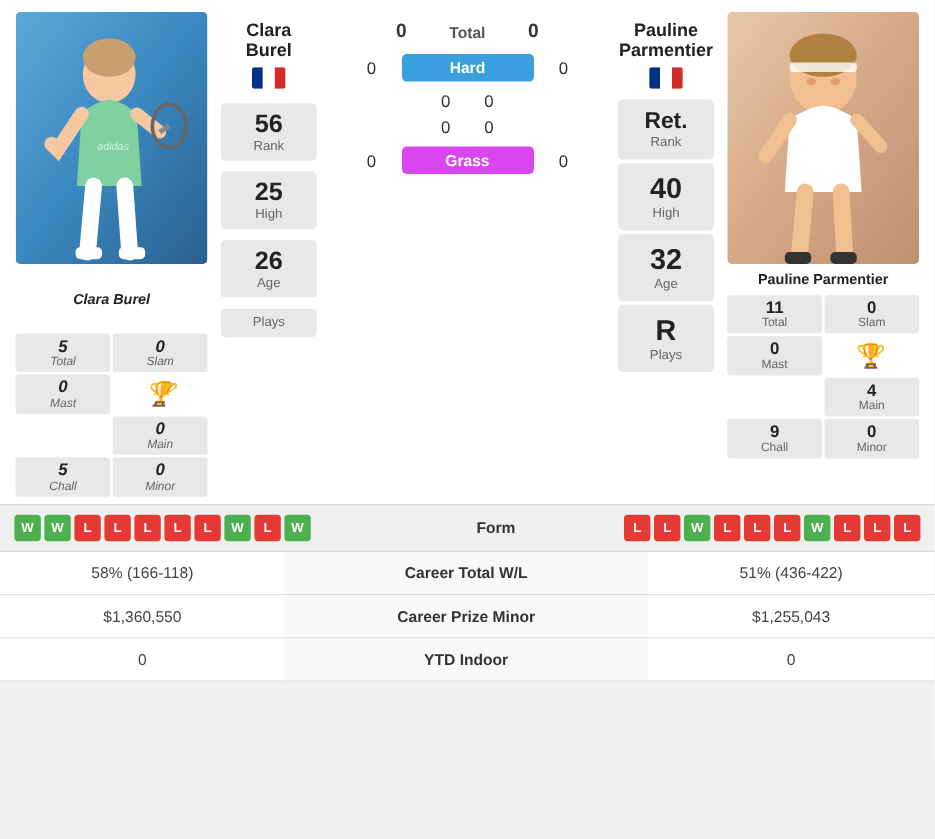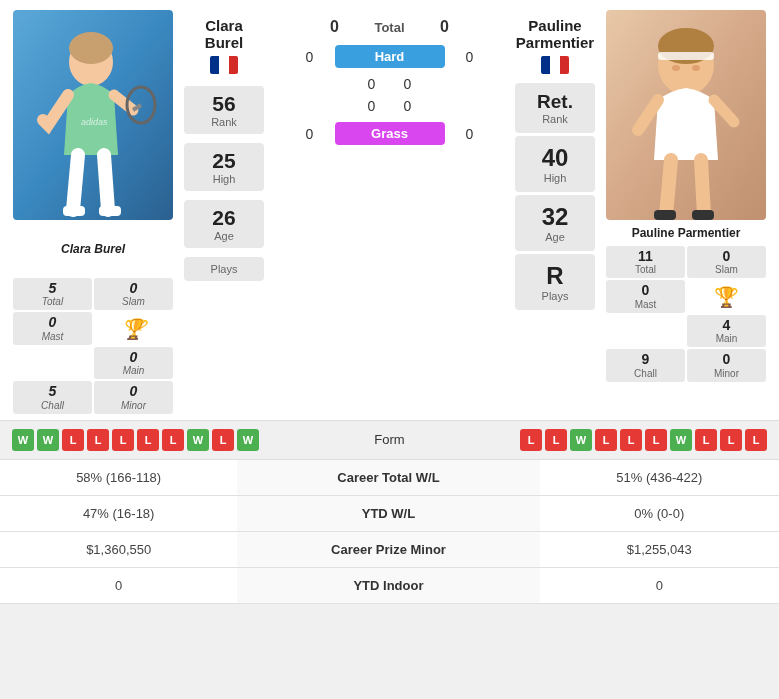--- a/index.html
+++ b/index.html
@@ -425,46 +425,41 @@
         <div class="badge badge-w">W</div>
         <div class="badge badge-l">L</div>
         <div class="badge badge-l">L</div>
         <div class="badge badge-l">L</div>
         <div class="badge badge-l">L</div>
         <div class="badge badge-l">L</div>
         <div class="badge badge-w">W</div>
         <div class="badge badge-l">L</div>
         <div class="badge badge-w">W</div>
       </div>
-    <div style="font-weight:normal; font-size:13px; color:#333; flex:0 0 80px; text-align:center;">Form</div>
+    <div style="font-weight:bold; font-size:13px; color:#333; flex:0 0 80px; text-align:right;">Form</div>
     <div style="display:flex; gap:3px; flex:1; justify-content:flex-end;" id="form-right">
         <div class="badge badge-l">L</div>
         <div class="badge badge-l">L</div>
         <div class="badge badge-w">W</div>
         <div class="badge badge-l">L</div>
         <div class="badge badge-l">L</div>
         <div class="badge badge-l">L</div>
         <div class="badge badge-w">W</div>
         <div class="badge badge-l">L</div>
         <div class="badge badge-l">L</div>
         <div class="badge badge-l">L</div>
       </div>
   </div>
 
   <table class="stats-table">
     <tbody>
         <tr>
       <td class="val-cell">58% (166-118)</td>
       <td class="label-cell">Career Total W/L</td>
       <td class="val-cell">51% (436-422)</td>
-    </tr>
-    <tr>
-      <td class="val-cell">47% (16-18)</td>
-      <td class="label-cell">YTD W/L</td>
-      <td class="val-cell">0% (0-0)</td>
     </tr>
     <tr>
       <td class="val-cell">$1,360,550</td>
       <td class="label-cell">Career Prize Minor</td>
       <td class="val-cell">$1,255,043</td>
     </tr>
     <tr>
       <td class="val-cell">0</td>
       <td class="label-cell">YTD Indoor</td>
       <td class="val-cell">0</td>

